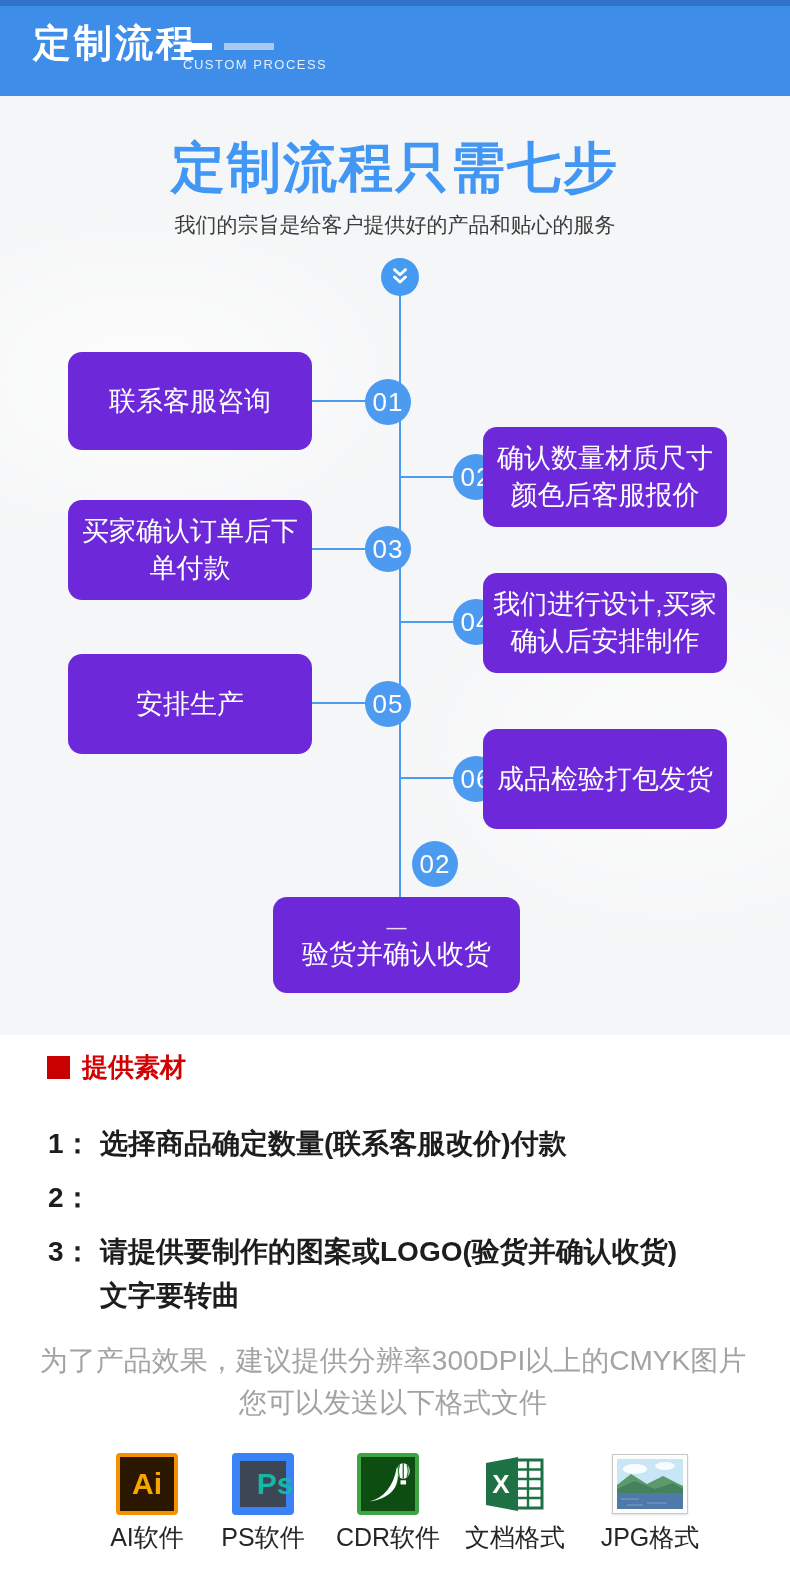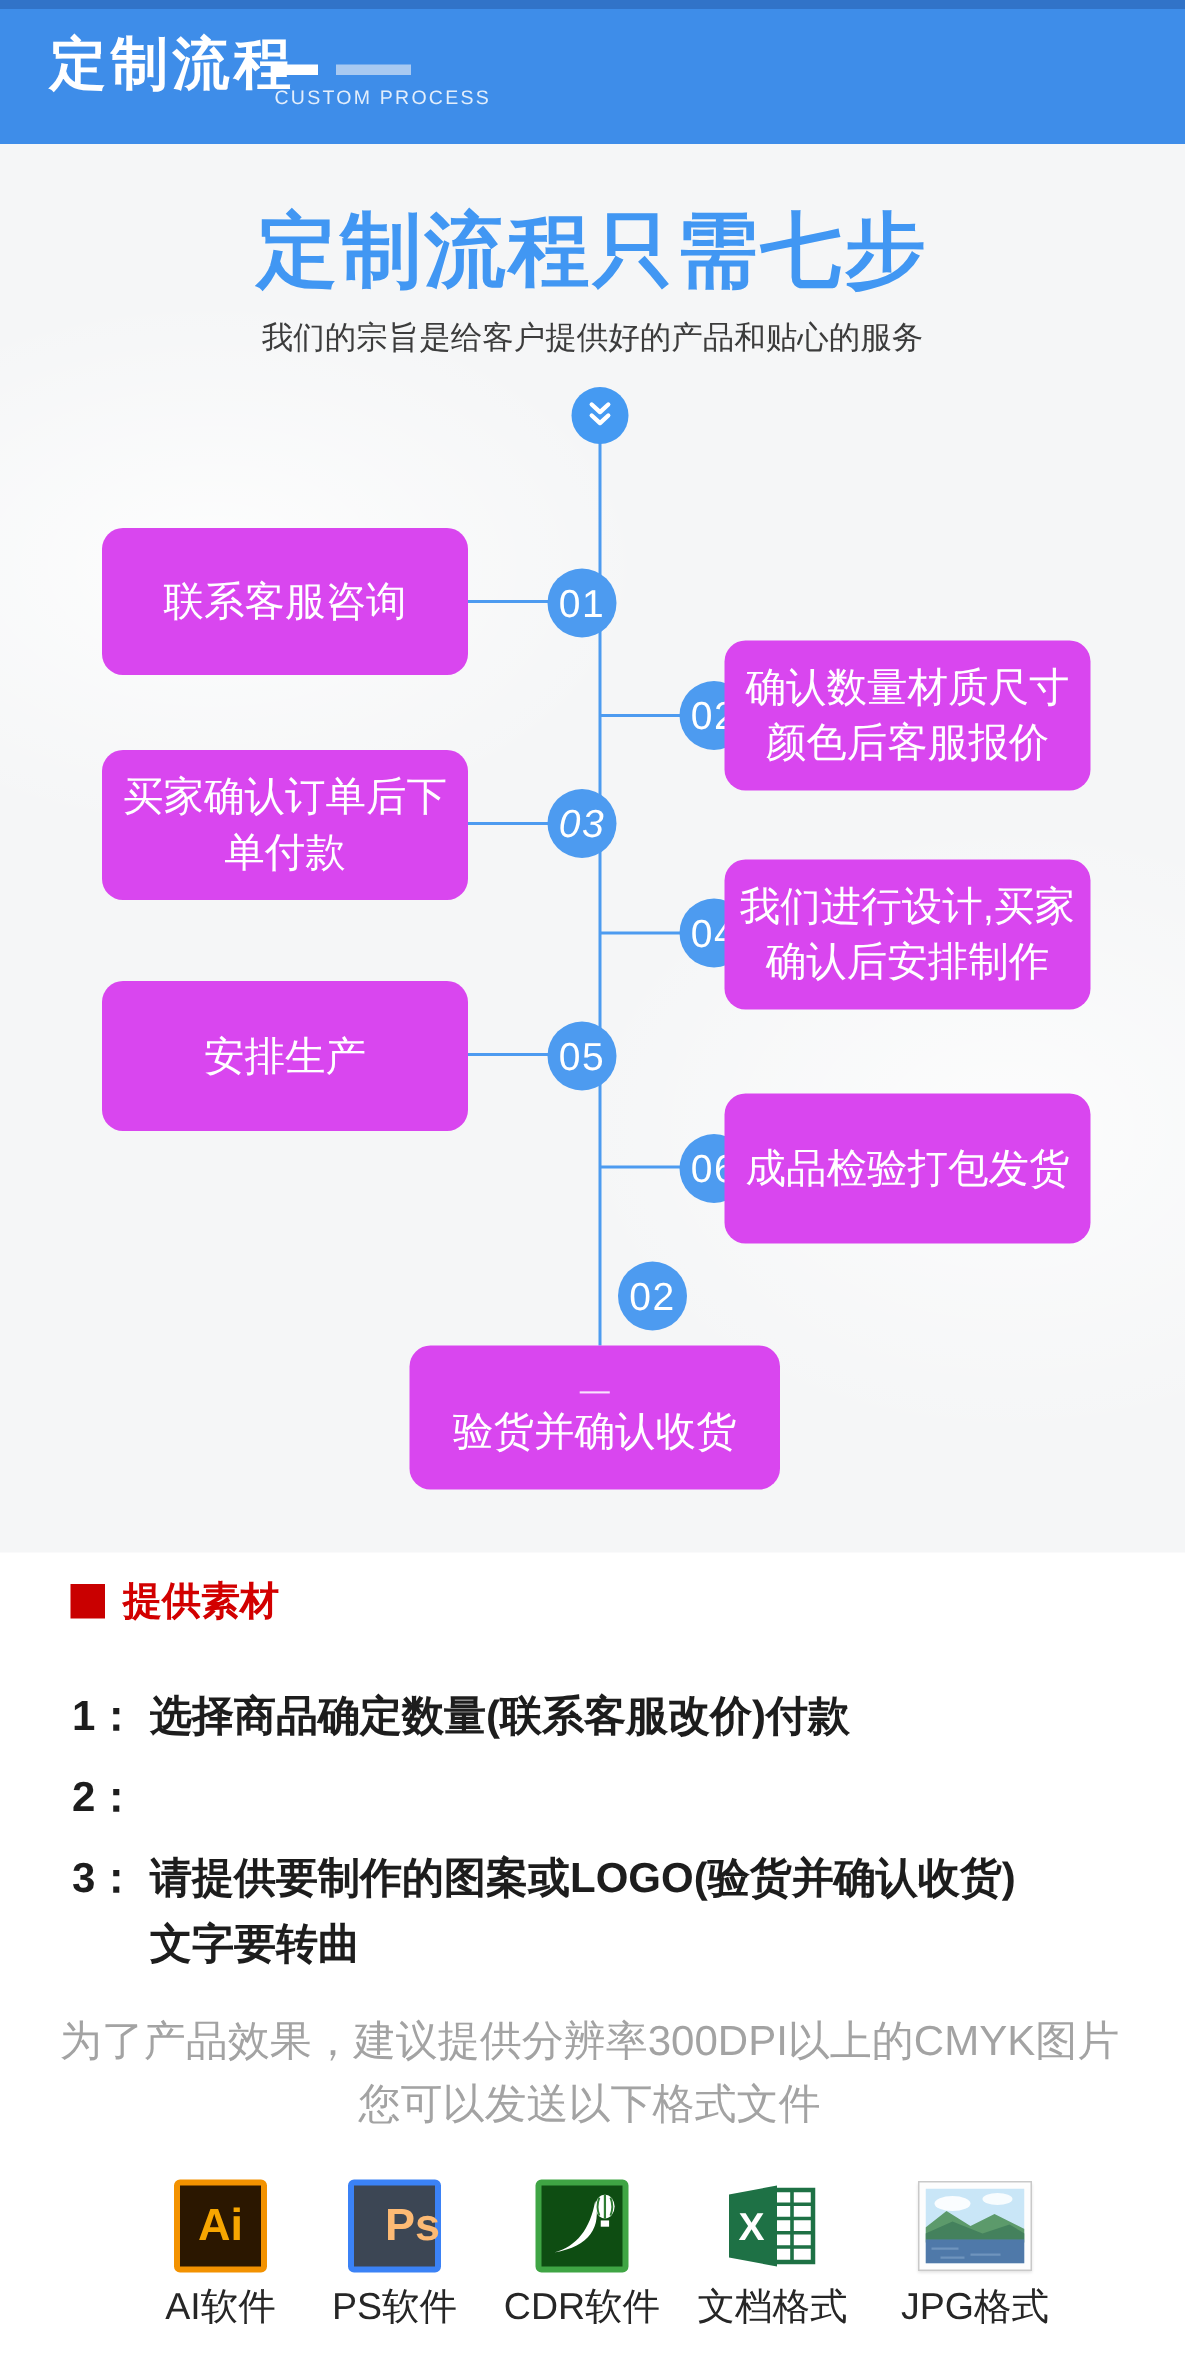--- a/index.html
+++ b/index.html
@@ -33,21 +33,21 @@
   .hero-sub{position:absolute;left:0;top:211px;width:790px;text-align:center;
     font-size:21px;color:#3c3c3c;}
   
   .v-line{position:absolute;left:399px;top:278px;width:2px;height:619px;background:#4d9bf0;}
   .h-line{position:absolute;height:2px;background:#4d9bf0;}
   .start-circle{
     position:absolute;left:381px;top:258px;width:38px;height:38px;border-radius:50%;
     background:#459af2;display:flex;align-items:center;justify-content:center;
   }
   .flow-box{
-    position:absolute;width:244px;border-radius:14px;background:#d946ef;color:#ffffff;
+    position:absolute;width:244px;border-radius:14px;background:#6d28d9;color:#ffffff;
     display:flex;flex-direction:column;align-items:center;justify-content:center;
     font-size:27px;line-height:37px;text-align:center;
   }
   .num-circle{
     position:absolute;width:46px;height:46px;border-radius:50%;background:#4d9bf0;
     color:#ffffff;display:flex;align-items:center;justify-content:center;
     font-size:26px;letter-spacing:1px;margin-left:36px;
   }
   .box-dash{display:block;color:rgba(255,255,255,.85);font-size:20px;line-height:18px;}
   
@@ -59,21 +59,21 @@
   .mi-text span{display:block;}
   .note{position:absolute;left:0;width:762px;text-align:center;
     font-size:28px;color:#a3a3a3;margin-left:12px;}
   
   .fmt{position:absolute;top:1452px;width:130px;text-align:center;}
   .fmt-iconwrap{height:64px;display:flex;align-items:center;justify-content:center;}
   .fmt-label{margin-top:5px;font-size:25px;color:#262626;font-weight:500;}
   .sq-icon{box-sizing:border-box;width:62px;height:62px;border-radius:4px;
     display:flex;align-items:center;justify-content:center;font-weight:bold;font-size:30px;}
   .icon-ai{border:4px solid #f39200;background:#2b1700;color:#f7a600;}
-  .icon-ps{border:4px solid #3b82f6;background:#3c4654;color:#fdba74;padding-left:24px;}
+  .icon-ps{border:8px solid #3b82f6;background:#3c4654;color:#14b8a6;padding-left:24px;}
   .icon-cdr{border:4px solid #3fa544;background:#0e4d12;}
   .icon-jpg{box-sizing:border-box;width:76px;height:60px;background:#fdfdfd;
     border:1px solid #c9c9c9;padding:4px;box-shadow:0 1px 2px rgba(0,0,0,.12);}
 </style>
 </head>
 <body>
 
 <div class="page">
 
   <div class="banner">
@@ -115,21 +115,21 @@
   </div>
   <div class="flow-box" style="left:483px;top:427px;height:100px;">
     <span>确认数量材质尺寸</span>
     <span>颜色后客服报价</span>
   </div>
 
   <div class="flow-box" style="left:68px;top:500px;height:100px;">
     <span>买家确认订单后下</span>
     <span>单付款</span>
   </div>
-  <div class="num-circle" style="left:329px;top:526px;font-style:italic;">
+  <div class="num-circle" style="left:329px;top:526px;">
     <span>03</span>
   </div>
 
   <div class="num-circle" style="left:417px;top:599px;">
     <span>04</span>
   </div>
   <div class="flow-box" style="left:483px;top:573px;height:100px;">
     <span>我们进行设计,买家</span>
     <span>确认后安排制作</span>
   </div>

